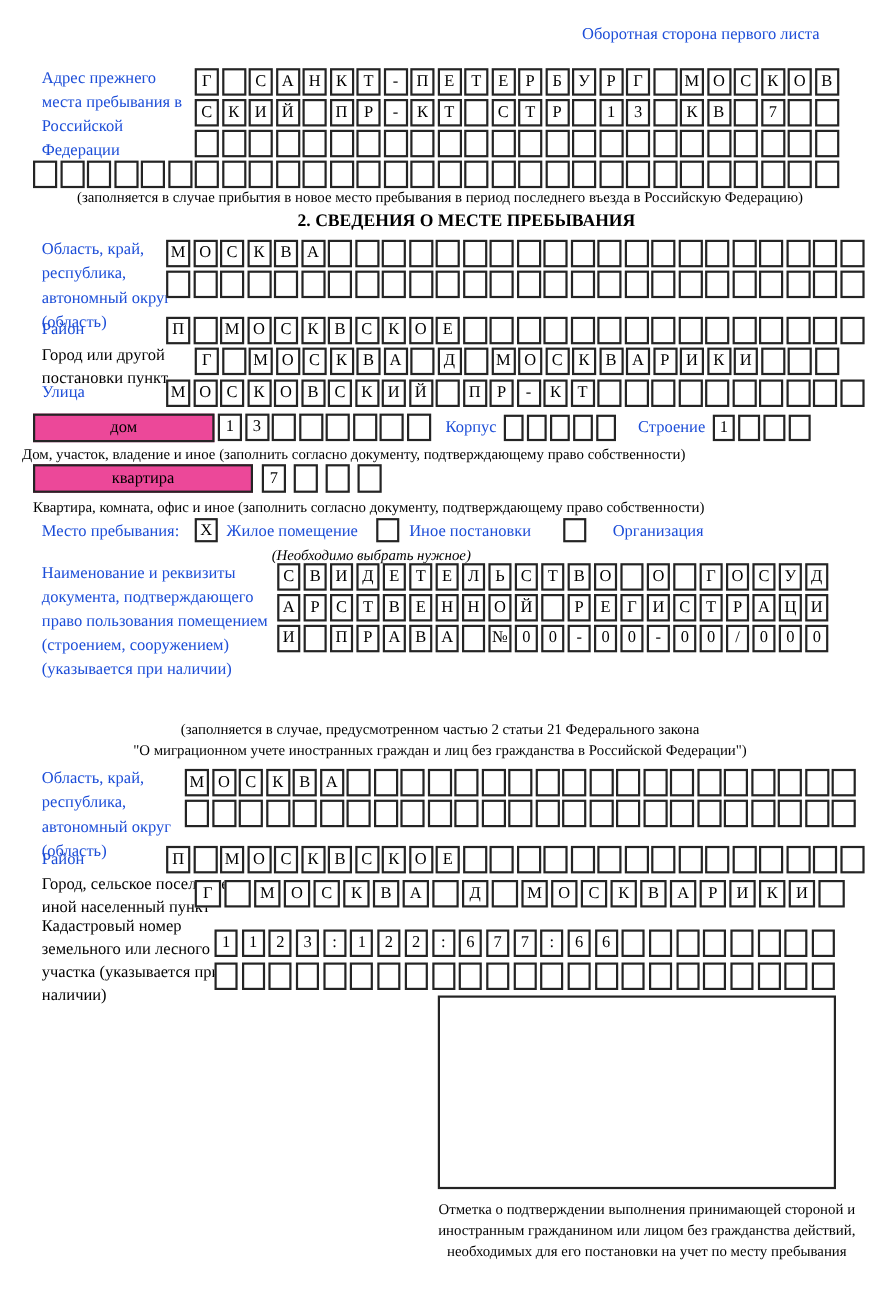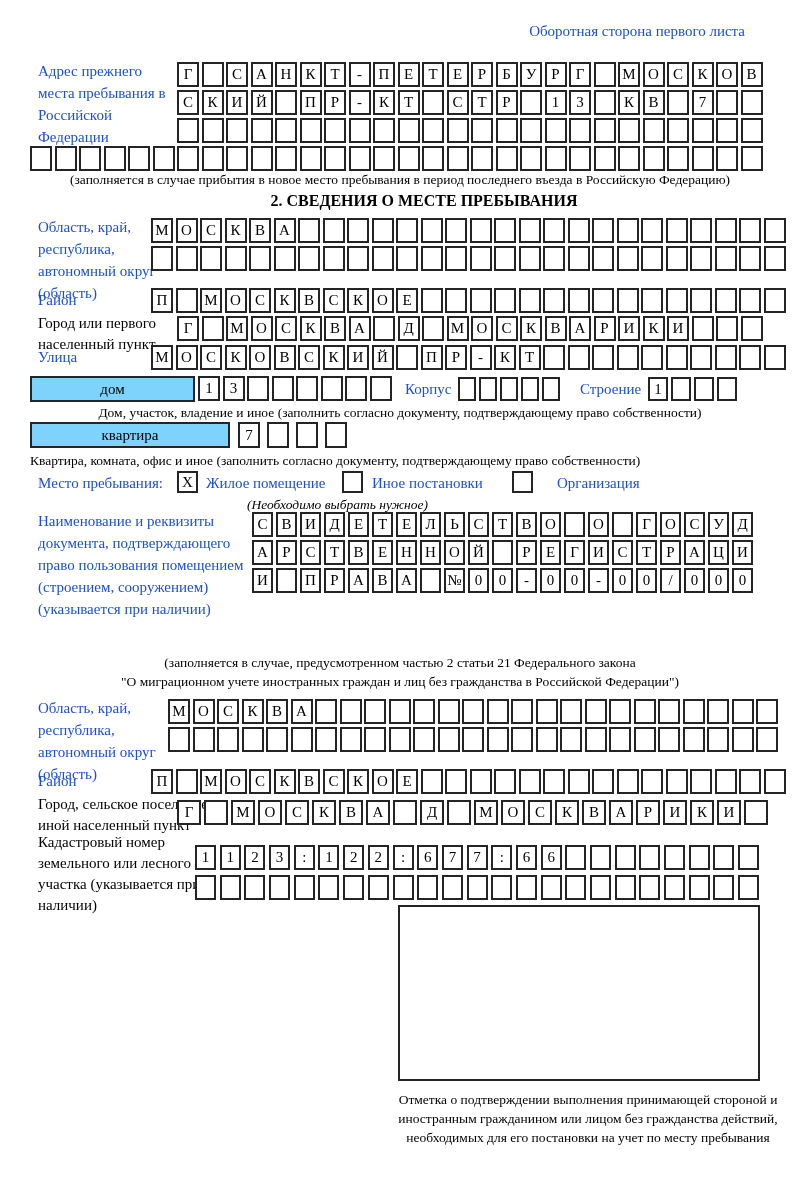--- a/index.html
+++ b/index.html
@@ -20,21 +20,21 @@
     display:flex;align-items:center;justify-content:center;
     font-size:15px;font-family:"Liberation Serif","DejaVu Serif",serif;
   }
   .cr-doc .cell{width:21px;margin-right:3px;}
   .cr-wide .cell{width:24px;margin-right:3px;}
   .cr-kor .cell{width:18px;height:24px;margin-right:3px;}
   .cr-str .cell{width:20px;height:24px;margin-right:3px;}
   .cr-kv .cell{width:22px;height:26px;margin-right:7px;}
   .cr-kad .cell{width:21px;margin-right:3.7px;}
   .labelbox{
-    box-sizing:border-box;border:2px solid #242424;height:26px;background:#7dd3fc;
+    box-sizing:border-box;border:2px solid #242424;height:26px;background:#ec4899;
     display:flex;align-items:center;justify-content:center;font-size:15px;
   }
   .checkbox{
     box-sizing:border-box;width:21px;height:22px;border:2px solid #242424;background:#fff;
     display:flex;align-items:center;justify-content:center;font-size:15px;
   }
   .stampbox{box-sizing:border-box;border:2px solid #242424;background:#fff;}
 </style>
 </head>
 <body>
@@ -239,21 +239,21 @@
       <span class="cell"></span>
       <span class="cell"></span>
       <span class="cell"></span>
       <span class="cell"></span>
       <span class="cell"></span>
       <span class="cell"></span>
       <span class="cell"></span>
       <span class="cell"></span>
     </div>
 
-  <div class="abs lbl-tight" style="top:313px;left:38px;width:140px;">Город или первого населенный пункт</div>
+  <div class="abs lbl-tight" style="top:313px;left:38px;width:140px;">Город или другой постановки пункт</div>
   <div class="cellrow" style="top:316px;left:177px;">
       <span class="cell">Г</span>
       <span class="cell"></span>
       <span class="cell">М</span>
       <span class="cell">О</span>
       <span class="cell">С</span>
       <span class="cell">К</span>
       <span class="cell">В</span>
       <span class="cell">А</span>
       <span class="cell"></span>
@@ -323,21 +323,21 @@
       <span class="cell"></span>
       <span class="cell"></span>
     </div>
   <div class="abs lbl" style="top:378px;left:580px;">Строение</div>
   <div class="cellrow cr-str" style="top:377px;left:648px;">
       <span class="cell">1</span>
       <span class="cell"></span>
       <span class="cell"></span>
       <span class="cell"></span>
     </div>
-  <div class="abs note" style="top:404px;left:30px;width:740px;text-align:center;">Дом, участок, владение и иное (заполнить согласно документу, подтверждающему право собственности)</div>
+  <div class="abs note" style="top:404px;left:20px;width:740px;text-align:left;">Дом, участок, владение и иное (заполнить согласно документу, подтверждающему право собственности)</div>
 
   <div class="abs labelbox" style="top:422px;left:30px;width:200px;">квартира</div>
   <div class="cellrow cr-kv" style="top:422px;left:238px;">
       <span class="cell">7</span>
       <span class="cell"></span>
       <span class="cell"></span>
       <span class="cell"></span>
     </div>
   <div class="abs note" style="top:452px;left:30px;width:740px;text-align:left;">Квартира, комната, офис и иное (заполнить согласно документу, подтверждающему право собственности)</div>
 

